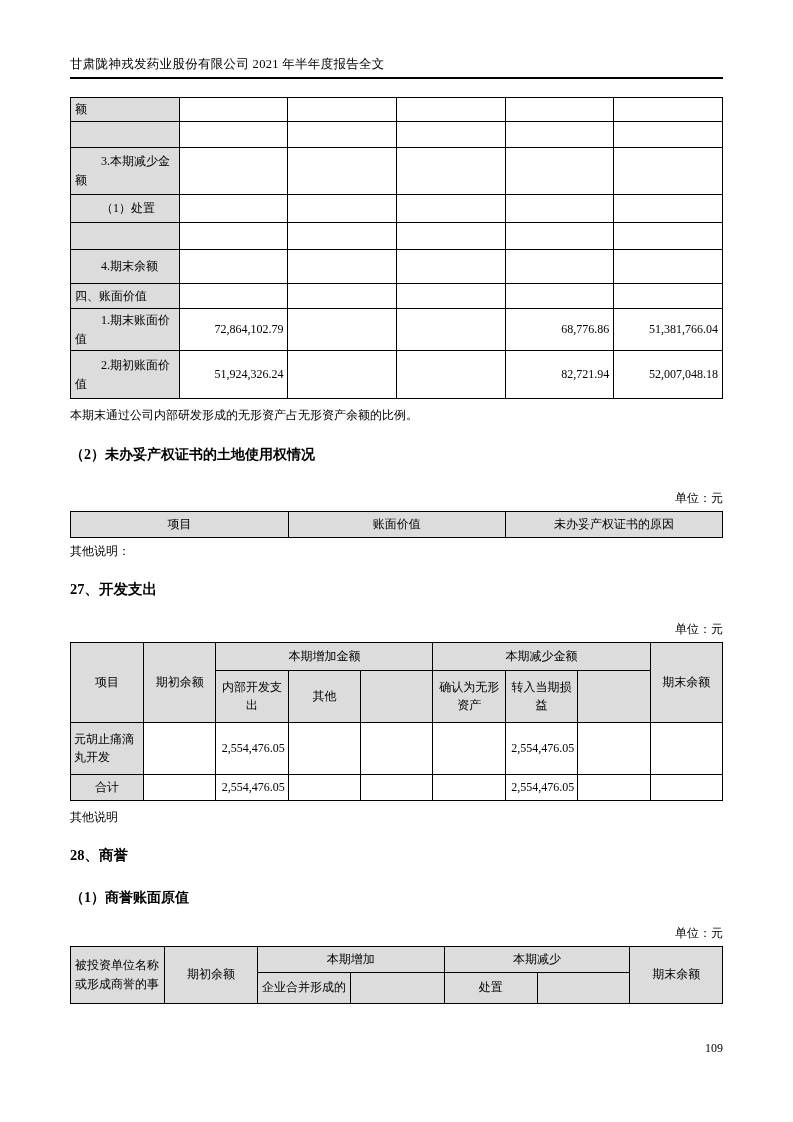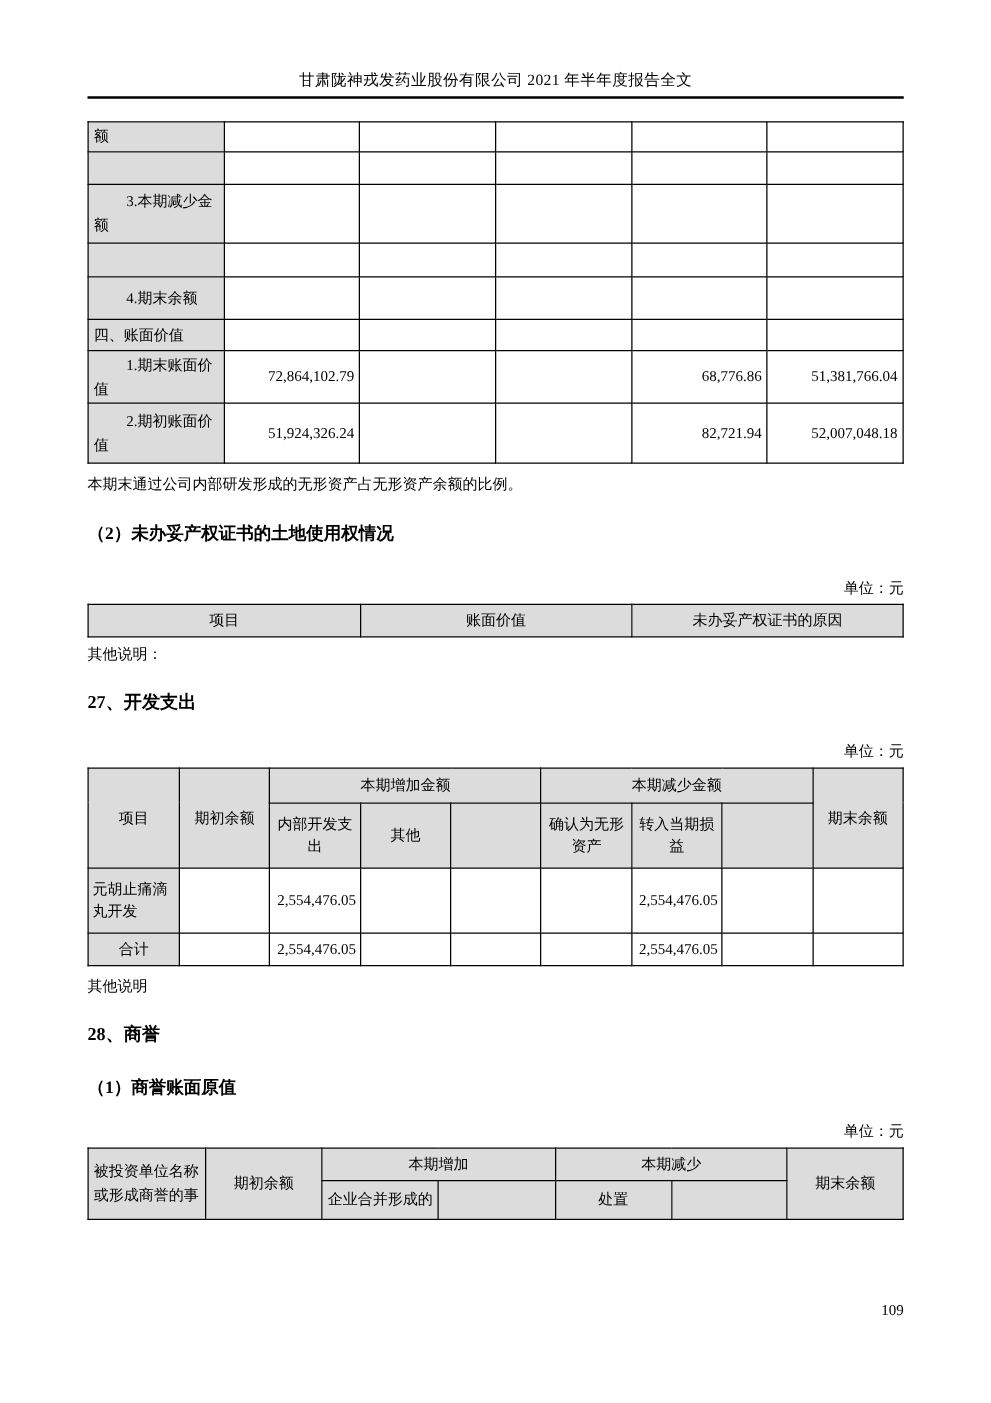--- a/index.html
+++ b/index.html
@@ -3,21 +3,21 @@
 <meta charset="utf-8">
 <style>
   html,body{margin:0;padding:0;}
   body{
     width:793px;height:1122px;background:#ffffff;color:#000;
     font-family:"Liberation Serif","DejaVu Serif",serif;
     overflow:hidden;position:relative;
   }
   .page{padding:0 70px;box-sizing:border-box;}
   .doc-header{
-    padding-top:56px;padding-bottom:4px;text-align:center;
+    padding-top:56px;padding-bottom:4px;text-align:left;
     border-bottom:2px solid #000;font-size:12.5px;letter-spacing:.3px;
   }
   table{width:100%;border-collapse:collapse;table-layout:fixed;border:1.5px solid #000;}
   td{border:1px solid #000;font-size:12px;padding:2px 4px;vertical-align:middle;
      overflow:hidden;line-height:1.55;}
   .gray{background:#dcdcdc;}
   .lbl{text-align:left;}
   .ind{text-indent:26px;}
   .num{text-align:right;padding-right:4px;}
   .ctr{text-align:center;}
@@ -65,20 +65,28 @@
         <td class="num"></td>
       </tr>
       <tr style="height:47px">
         <td class="gray lbl ind">3.本期减少金额</td>
         <td class="num"></td>
         <td class="num"></td>
         <td class="num"></td>
         <td class="num"></td>
         <td class="num"></td>
       </tr>
+      <tr style="height:28px">
+        <td class="gray lbl ind">（1）处置</td>
+        <td class="num"></td>
+        <td class="num"></td>
+        <td class="num"></td>
+        <td class="num"></td>
+        <td class="num"></td>
+      </tr>
       <tr style="height:27px">
         <td class="gray lbl"></td>
         <td class="num"></td>
         <td class="num"></td>
         <td class="num"></td>
         <td class="num"></td>
         <td class="num"></td>
       </tr>
       <tr style="height:34px">
         <td class="gray lbl ind">4.期末余额</td>

